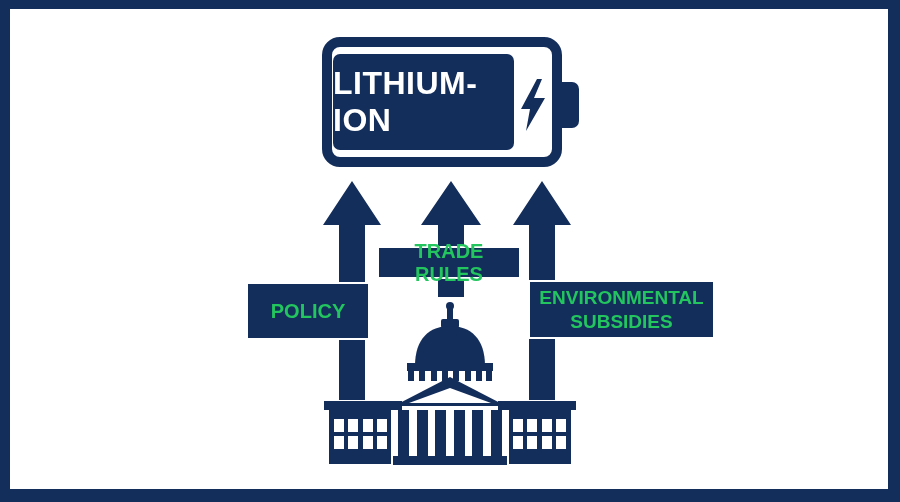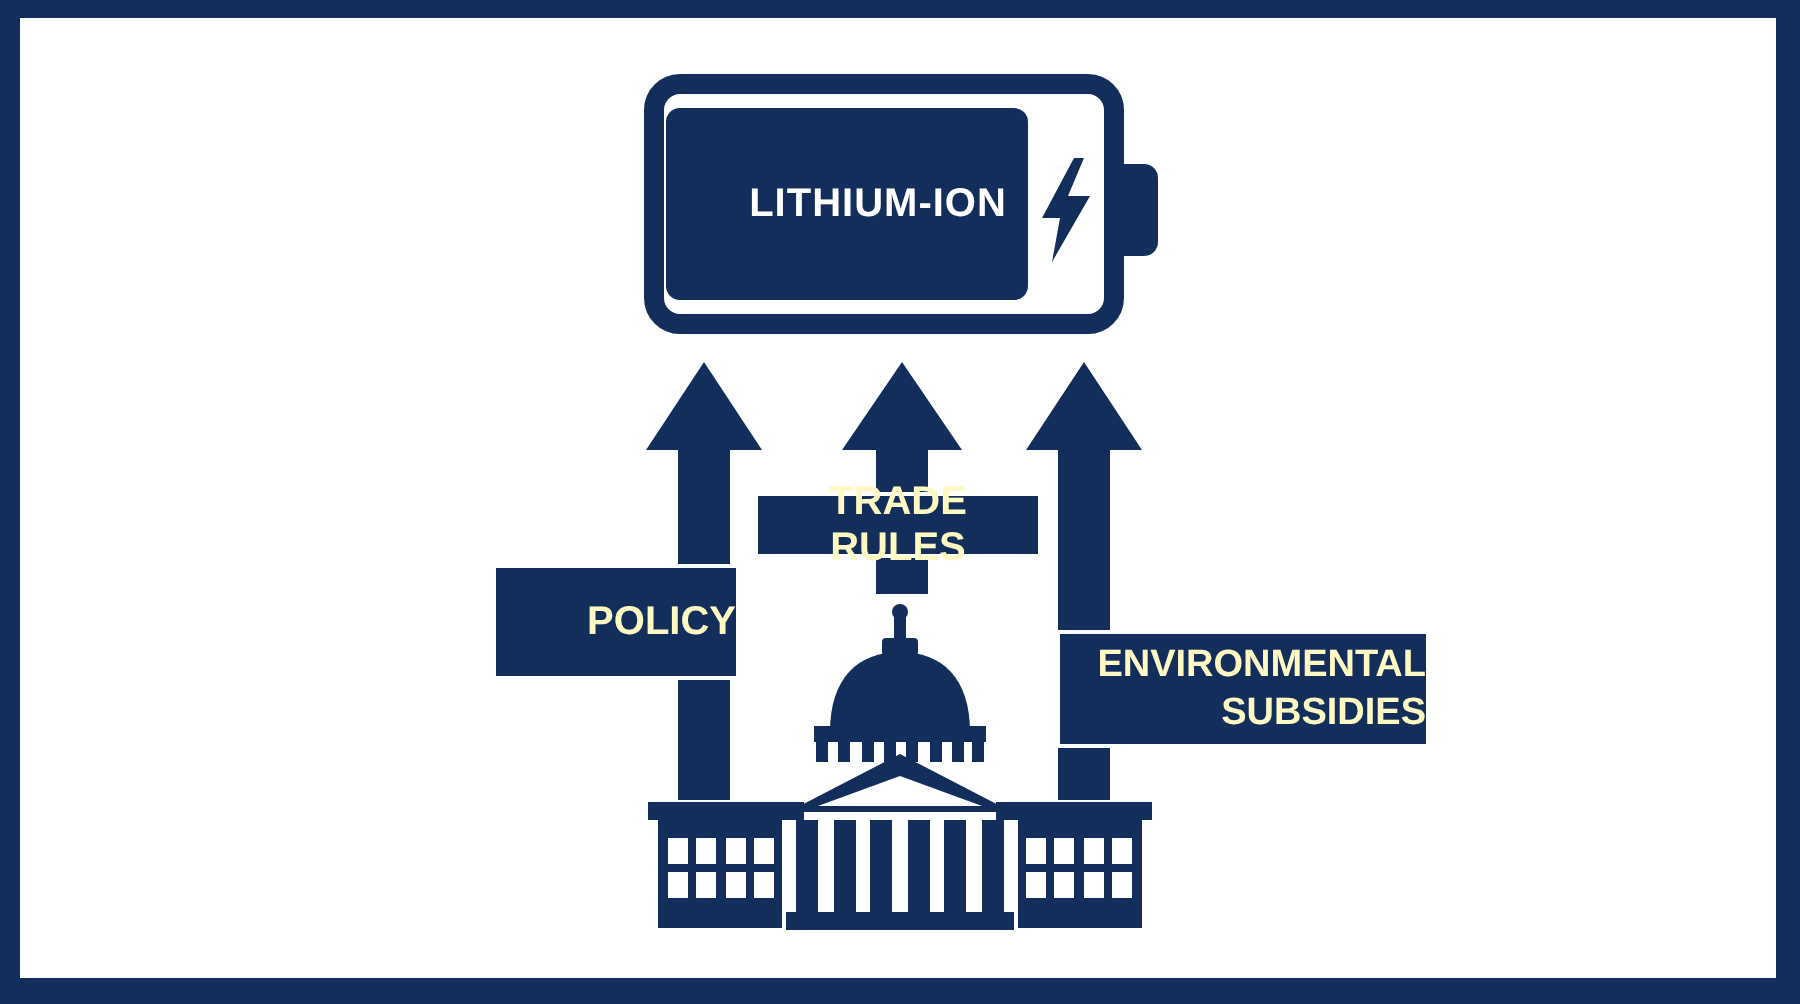--- a/index.html
+++ b/index.html
@@ -38,53 +38,52 @@
     position: absolute;
     left: 333px; top: 54px;
     width: 181px; height: 96px;
     background: #142e5c;
     border-radius: 7px;
     display: flex; align-items: center; justify-content: center;
     z-index: 3;
   }
   .battery-cell span {
     color: #ffffff;
-    font-size: 20px;
+    font-size: 32px;
     font-weight: bold;
     letter-spacing: 0.5px;
-    margin-left: 31px;
   }
   .battery-bolt {
     position: absolute;
     left: 519px; top: 79px;
     z-index: 3;
   }
   .battery-nub {
     position: absolute;
     left: 560px; top: 82px;
     width: 19px; height: 46px;
     background: #142e5c;
     border-radius: 0 7px 7px 0;
     z-index: 2;
   }
   
   .tag {
     position: absolute;
     background: #142e5c;
     border: 2px solid #ffffff;
-    color: #fef9c3;
+    color: #22c55e;
     font-weight: bold;
     display: flex; flex-direction: column;
-    align-items: flex-end; justify-content: center;
+    align-items: center; justify-content: center;
     text-align: center;
     z-index: 4;
   }
   .tag-trade  { left: 377px; top: 246px; width: 144px; height: 33px; font-size: 20px; }
   .tag-policy { left: 246px; top: 282px; width: 124px; height: 58px; font-size: 20px; line-height: 24px; }
-  .tag-env    { left: 528px; top: 280px; width: 187px; height: 59px; font-size: 19px; line-height: 24px; margin-top: 35px; }
+  .tag-env    { left: 528px; top: 280px; width: 187px; height: 59px; font-size: 19px; line-height: 24px; }
 </style>
 </head>
 <body>
 
 <div class="canvas">
 
   <div class="frame"></div>
 
   <svg class="art" viewBox="0 0 900 502">
     <g fill="#142e5c">

